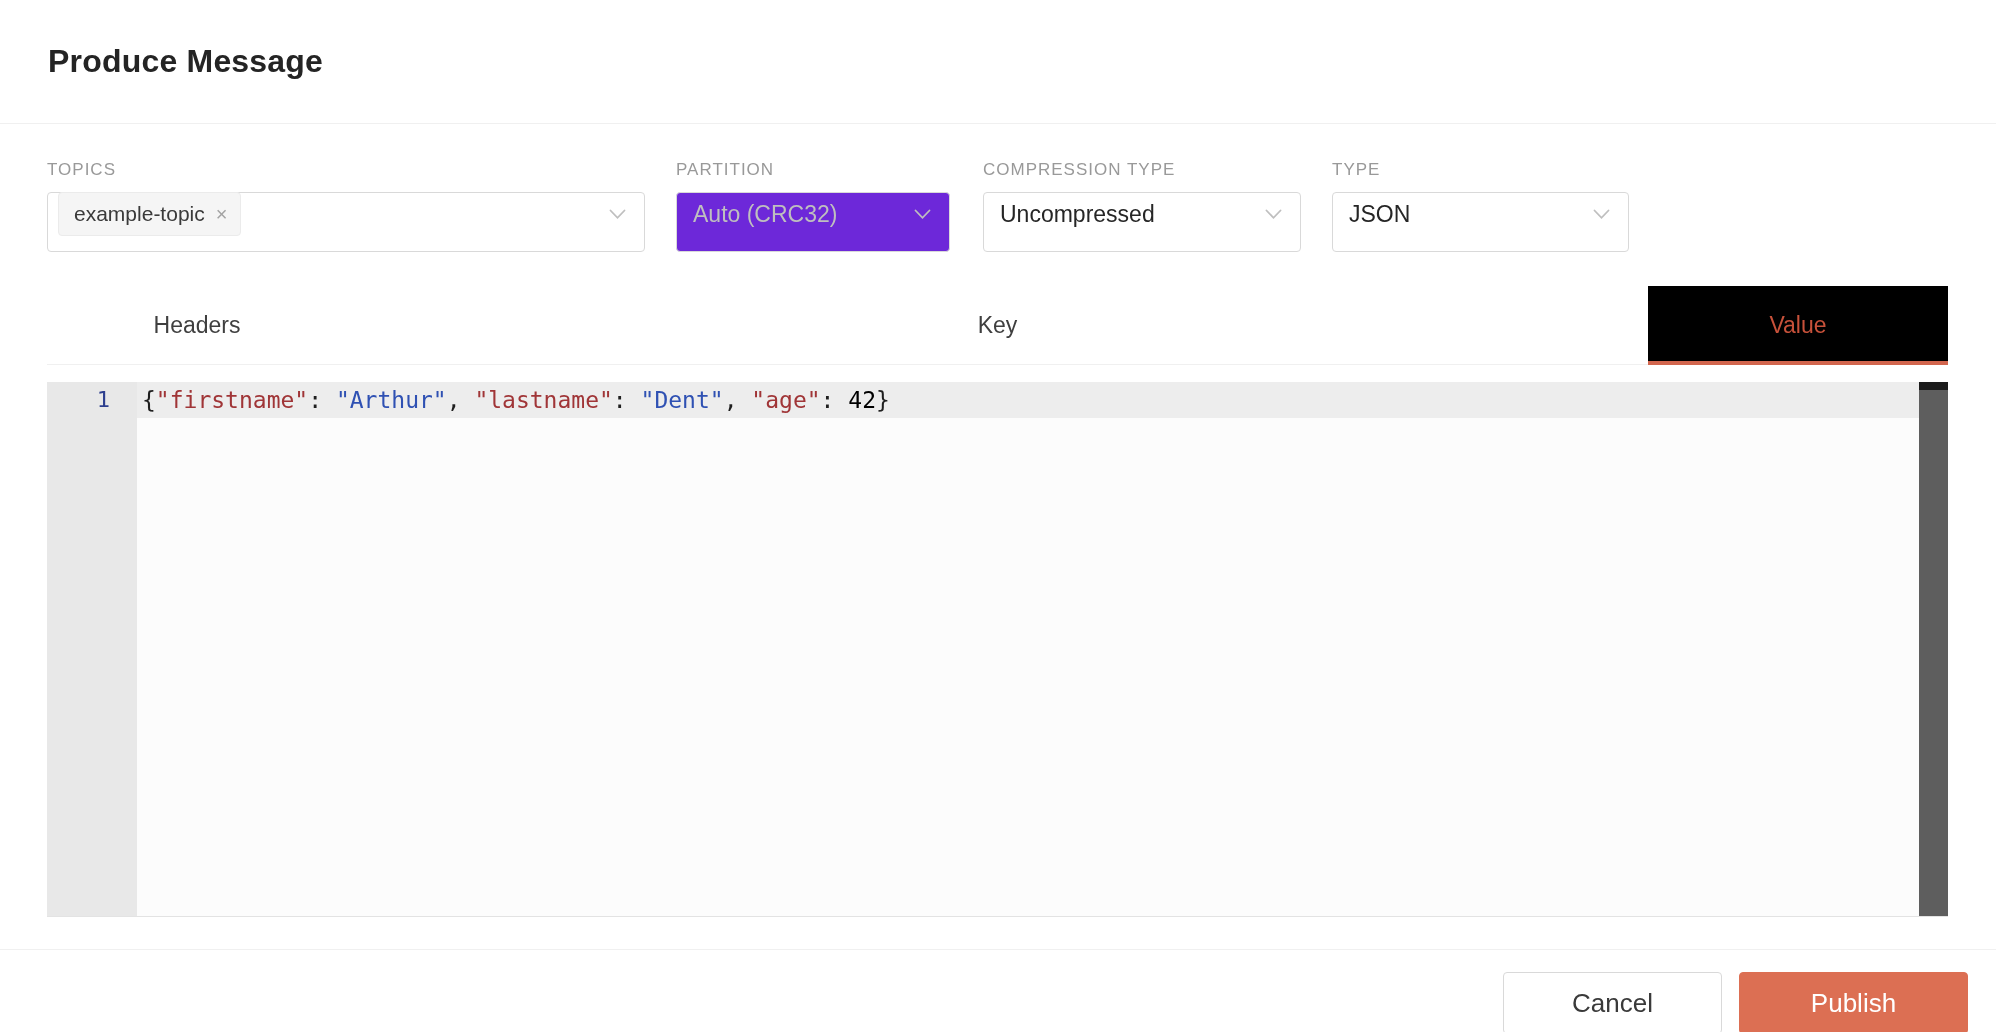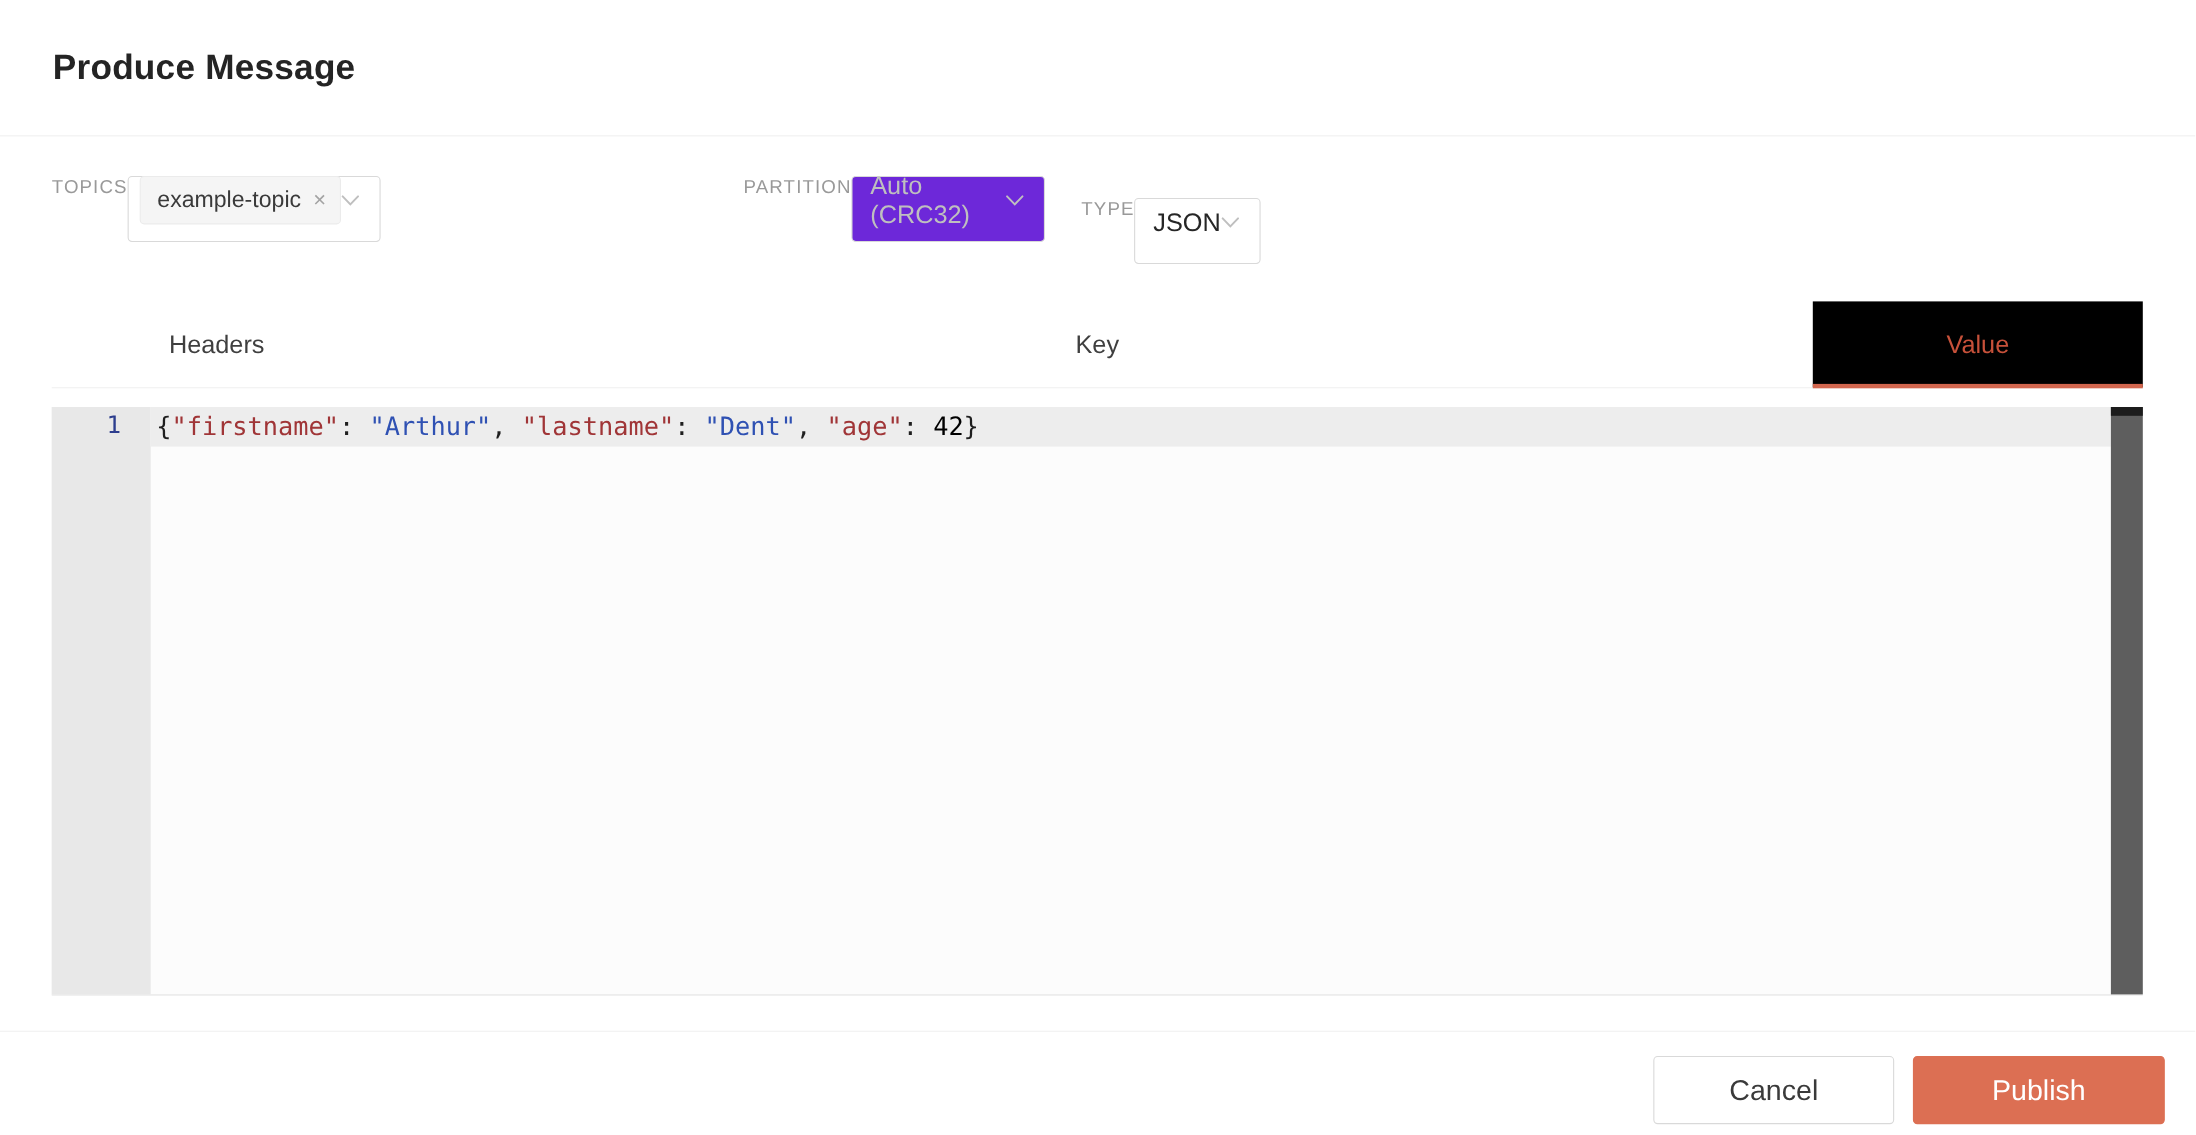--- a/index.html
+++ b/index.html
@@ -11,36 +11,36 @@
 
   
   .dlg-header {
     height:124px; border-bottom:1px solid #f0f0f0;
     display:flex; align-items:center; padding:0 48px;
   }
   .dlg-title { font-size:32px; font-weight:700; color:#242424; letter-spacing:.2px; }
 
   
   .form-row { display:flex; padding:36px 48px 0 47px; }
-  .field { display:flex; flex-direction:row; }
+  .field { display:flex; flex-direction:column; }
   .field-label {
     font-size:17px; font-weight:500; color:#999; letter-spacing:1px;
     margin-bottom:12px; text-transform:uppercase;
   }
   .select {
     height:60px; border:1px solid #d9d9d9; border-radius:4px; background:#fff;
     display:flex; align-items:center; padding:0 18px 16px 16px;
     font-size:23px; color:#262626; cursor:pointer;
   }
   .select .chev { margin-left:auto; display:flex; align-items:center; }
   .select.disabled { background:#6d28d9; color:#bfbfbf; cursor:not-allowed; }
   .f-topics { width:598px; margin-right:31px; }
   .f-partition { width:274px; margin-right:33px; }
   .f-compression { width:318px; margin-right:31px; }
-  .f-type { width:297px;margin-top:20px; }
+  .f-type { width:297px; }
   .f-topics .select { padding-left:10px; }
   .tag {
     height:44px; background:#f5f5f5; border:1px solid #ebebeb; border-radius:4px;
     display:flex; align-items:center; gap:11px; padding:0 13px 0 15px;
     font-size:21px; color:#3a3a3a;
   }
   .tag-close { font-size:20px; color:#a3a3a3; line-height:1; cursor:pointer; }
 
   
   .tabs {
@@ -125,20 +125,31 @@
       <div class="select disabled">
         <span>Auto (CRC32)</span>
         <span class="chev">
           <svg width="17" height="11" viewBox="0 0 17 11">
               <path d="M1.5 1.5 L8.5 8.8 L15.5 1.5" stroke="#bfbfbf" stroke-width="1.8" fill="none" stroke-linecap="round"></path>
             </svg>
         </span>
       </div>
     </div>
 
+    <div class="field f-compression">
+      <div class="field-label">COMPRESSION TYPE</div>
+      <div class="select">
+        <span>Uncompressed</span>
+        <span class="chev">
+          <svg width="17" height="11" viewBox="0 0 17 11">
+              <path d="M1.5 1.5 L8.5 8.8 L15.5 1.5" stroke="#bfbfbf" stroke-width="1.8" fill="none" stroke-linecap="round"></path>
+            </svg>
+        </span>
+      </div>
+    </div>
 
     <div class="field f-type">
       <div class="field-label">TYPE</div>
       <div class="select">
         <span>JSON</span>
         <span class="chev">
           <svg width="17" height="11" viewBox="0 0 17 11">
               <path d="M1.5 1.5 L8.5 8.8 L15.5 1.5" stroke="#bfbfbf" stroke-width="1.8" fill="none" stroke-linecap="round"></path>
             </svg>
         </span>

